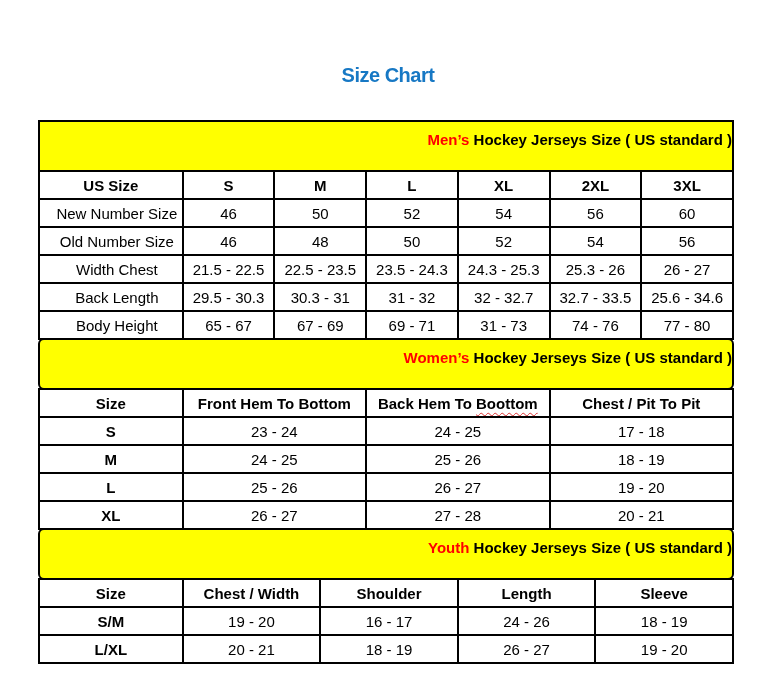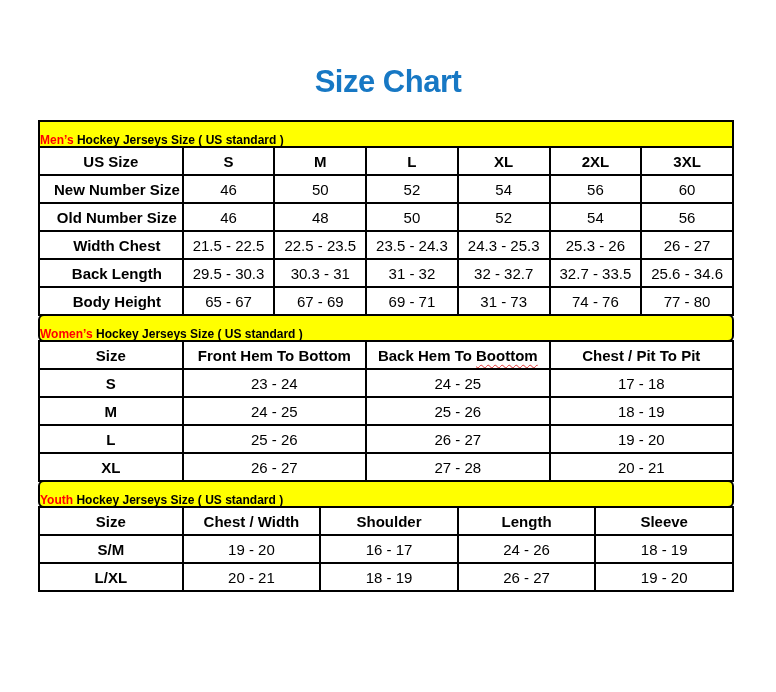--- a/index.html
+++ b/index.html
@@ -12,42 +12,42 @@
   *{margin:0;padding:0;box-sizing:border-box;}
   html,body{background:#fff;}
   body{
     width:776px;height:692px;overflow:hidden;
     font-family:"Liberation Sans",sans-serif;
     color:#000;
   }
   .page{position:relative;width:776px;height:692px;background:#fff;}
   .title{
     position:absolute;top:64px;left:0;width:776px;
-    text-align:center;font-size:31px;font-weight:bold;
+    text-align:center;font-size:20px;font-weight:bold;
     color:var(--title_blue);letter-spacing:-0.5px;
   }
   .chart-stack{position:absolute;top:120px;left:38px;width:696px;}
   .chart-stack > * + *{margin-top:-2px;border-radius:6px;}
   .band{
-    display:block;height:28px;line-height:36px;
+    display:block;height:52px;line-height:36px;
     background:var(--band_yellow);
     border:2px solid var(--border_black);
-    text-align:left;font-size:12px;font-weight:bold;
+    text-align:right;font-size:15px;font-weight:bold;
   }
   .band .hl{color:var(--accent_red);}
   table.tbl{width:100%;border-collapse:collapse;table-layout:fixed;}
   .tbl th,.tbl td{
     border:2px solid var(--border_black);
     height:28px;vertical-align:middle;text-align:center;
     font-size:15px;padding:1px 2px;white-space:nowrap;overflow:hidden;
   }
   .tbl th{font-weight:bold;}
   .tbl td{font-weight:normal;}
   .womens td.row-label,.youth td.row-label{font-weight:bold;}
-  .mens td.row-label{font-weight:bold;padding-left:14px;}
+  .mens td.row-label{font-weight:normal;padding-left:14px;}
   col.c-label{width:20.7%;}
   .mens col.c-data{width:13.2167%;}
   .womens col.c-data{width:26.4333%;}
   .youth col.c-data{width:19.825%;}
   .squiggle{
     text-decoration-line:underline;
     text-decoration-style:wavy;
     text-decoration-color:var(--squiggle_red);
     text-decoration-thickness:1px;
     text-underline-offset:3px;

